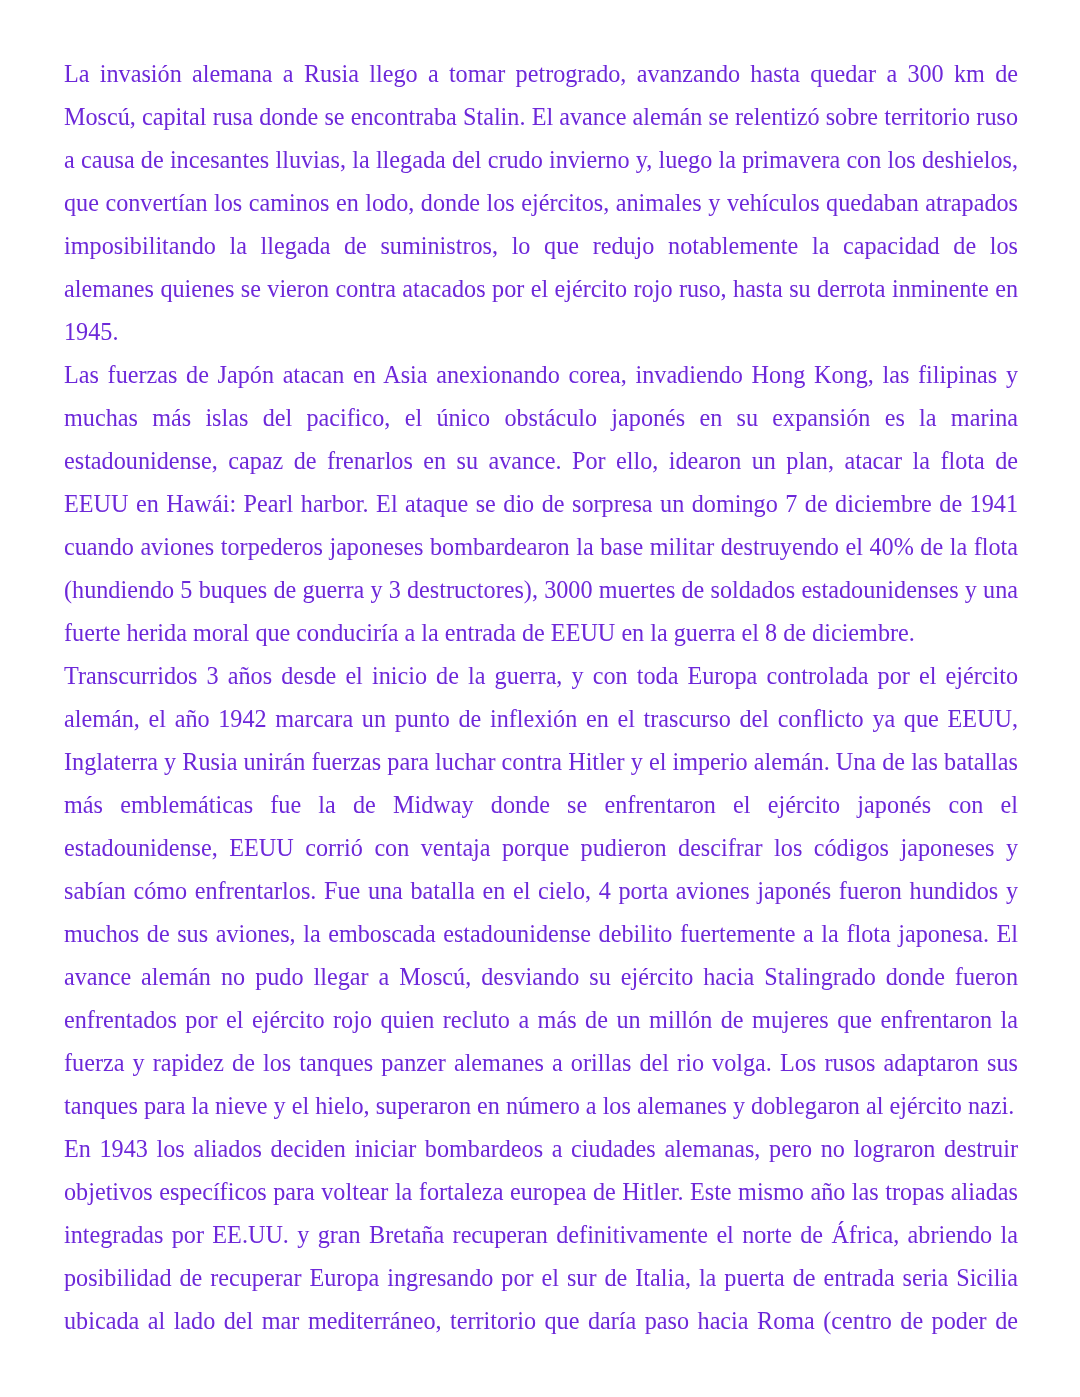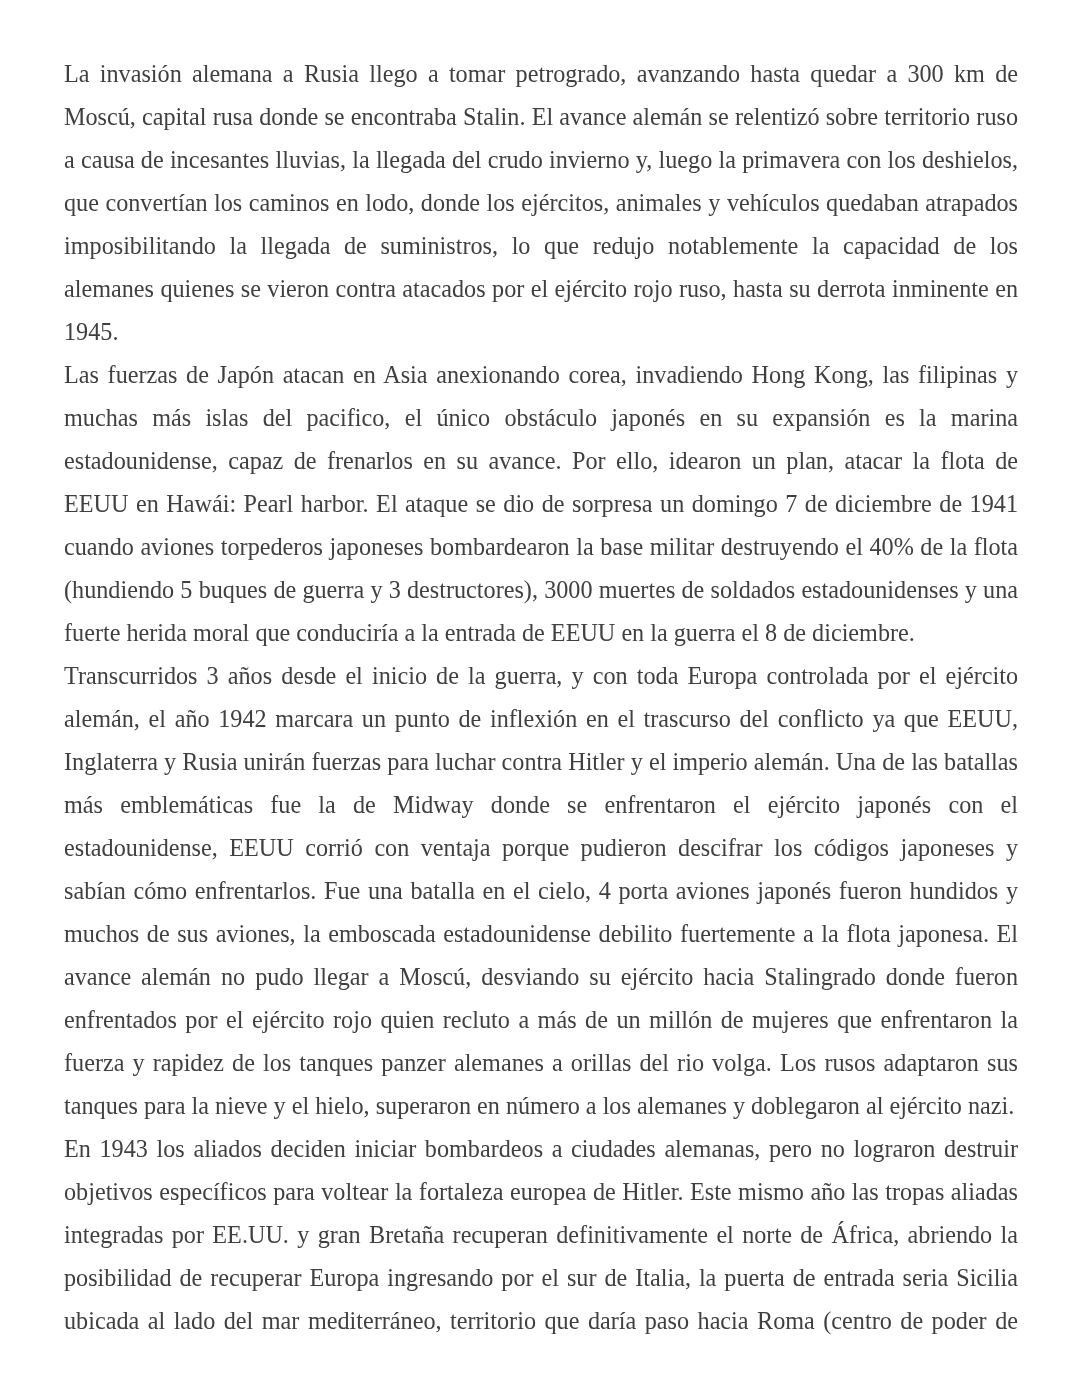--- a/index.html
+++ b/index.html
@@ -22,21 +22,21 @@
     left: 64px;
     top: 52px;
     width: 954px;
   }
 
   .para {
     margin: 0;
     font-family: "Liberation Serif", "DejaVu Serif", serif;
     font-size: 24.2px;
     line-height: 43px;
-    color: #404040;
+    color: #6d28d9;
     text-align: justify;
     text-justify: inter-word;
     text-indent: 0;
     -webkit-hyphens: none;
     hyphens: none;
     word-spacing: 0px;
   }
 
   
   .para.continues::after {

